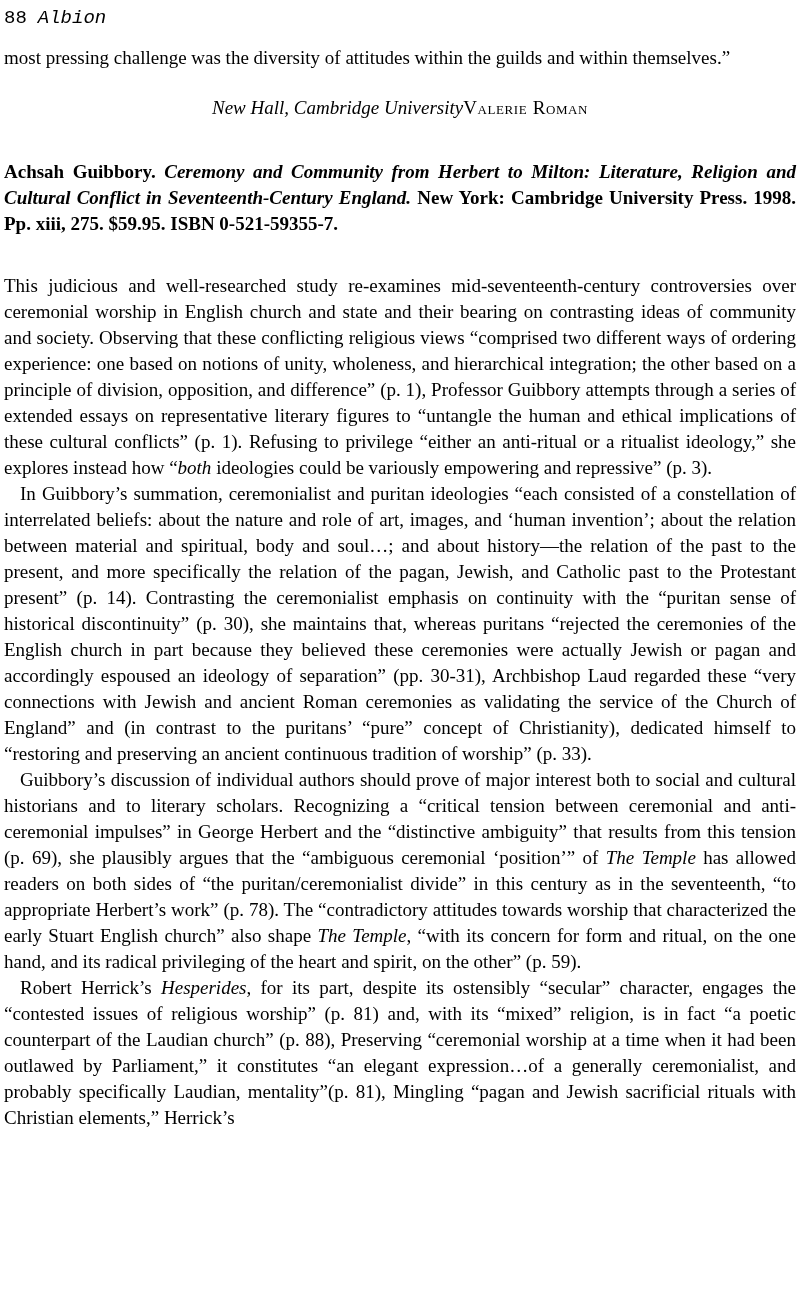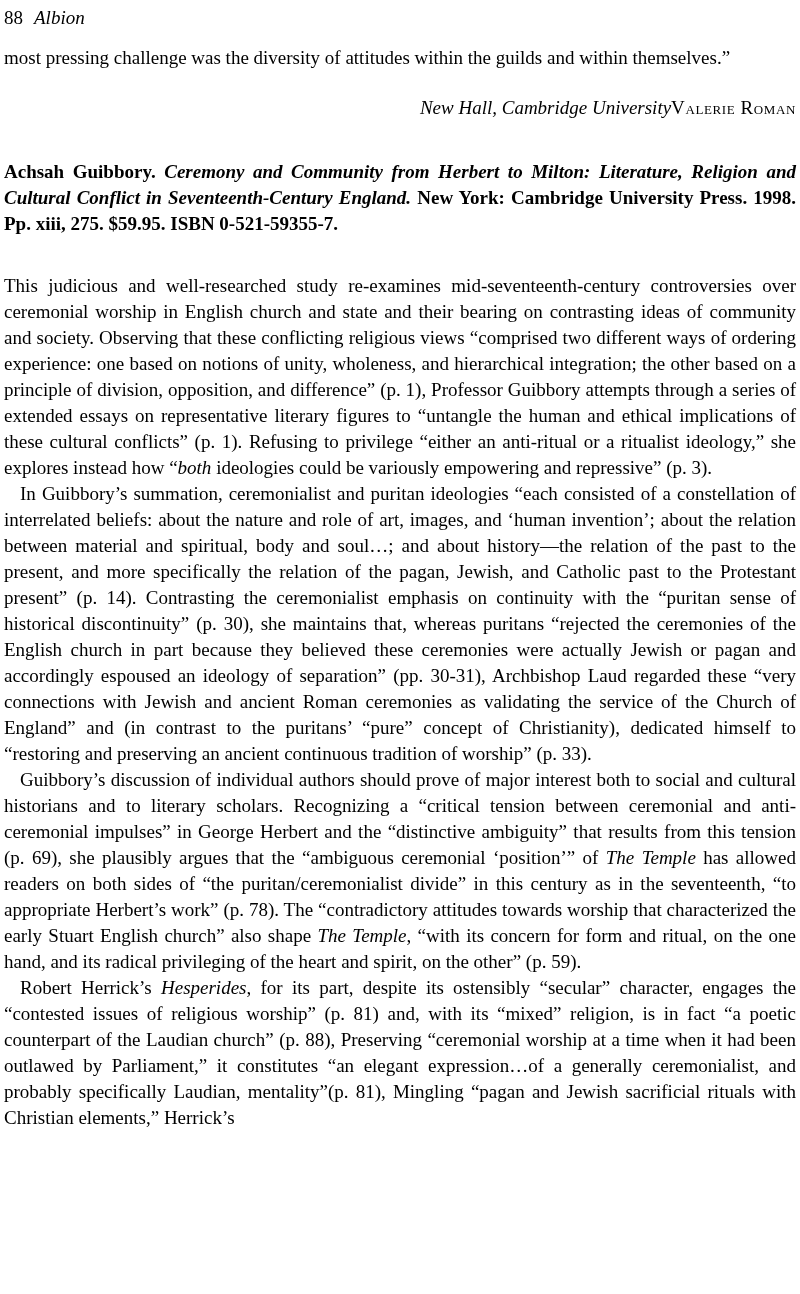--- a/index.html
+++ b/index.html
@@ -13,33 +13,33 @@
     overflow: hidden;
     background: #ffffff;
     color: #000000;
     font-family: "Liberation Serif", serif;
     font-size: 19px;
     line-height: 26px;
   }
 
   .inner { padding: 5px 4px 0 4px; }
 
-  .running-head { font-size: 19px; }
+  .running-head { font-size: 19px; font-family: Liberation Mono, monospace; }
   .running-head .pagenum { margin-right: 11px; }
   .running-head .journal { font-style: italic; }
 
   .cont {
     margin-top: 14px;
     text-align: justify;
   }
 
   .sig-row {
     margin-top: 24px;
     display: flex;
-    justify-content: flex-end;
+    justify-content: center;
     align-items: baseline;
   }
   .affil { font-style: italic; }
   .reviewer {
     font-variant: small-caps;
     letter-spacing: 0.6px;
   }
 
   .citation {
     margin-top: 38px;

